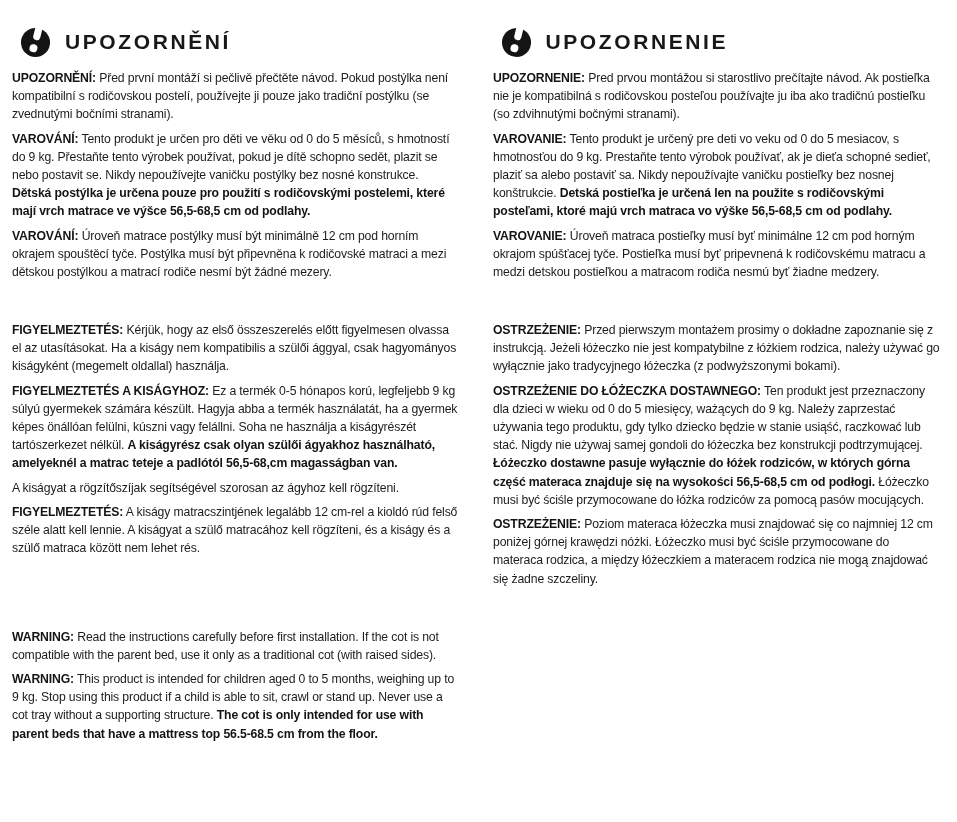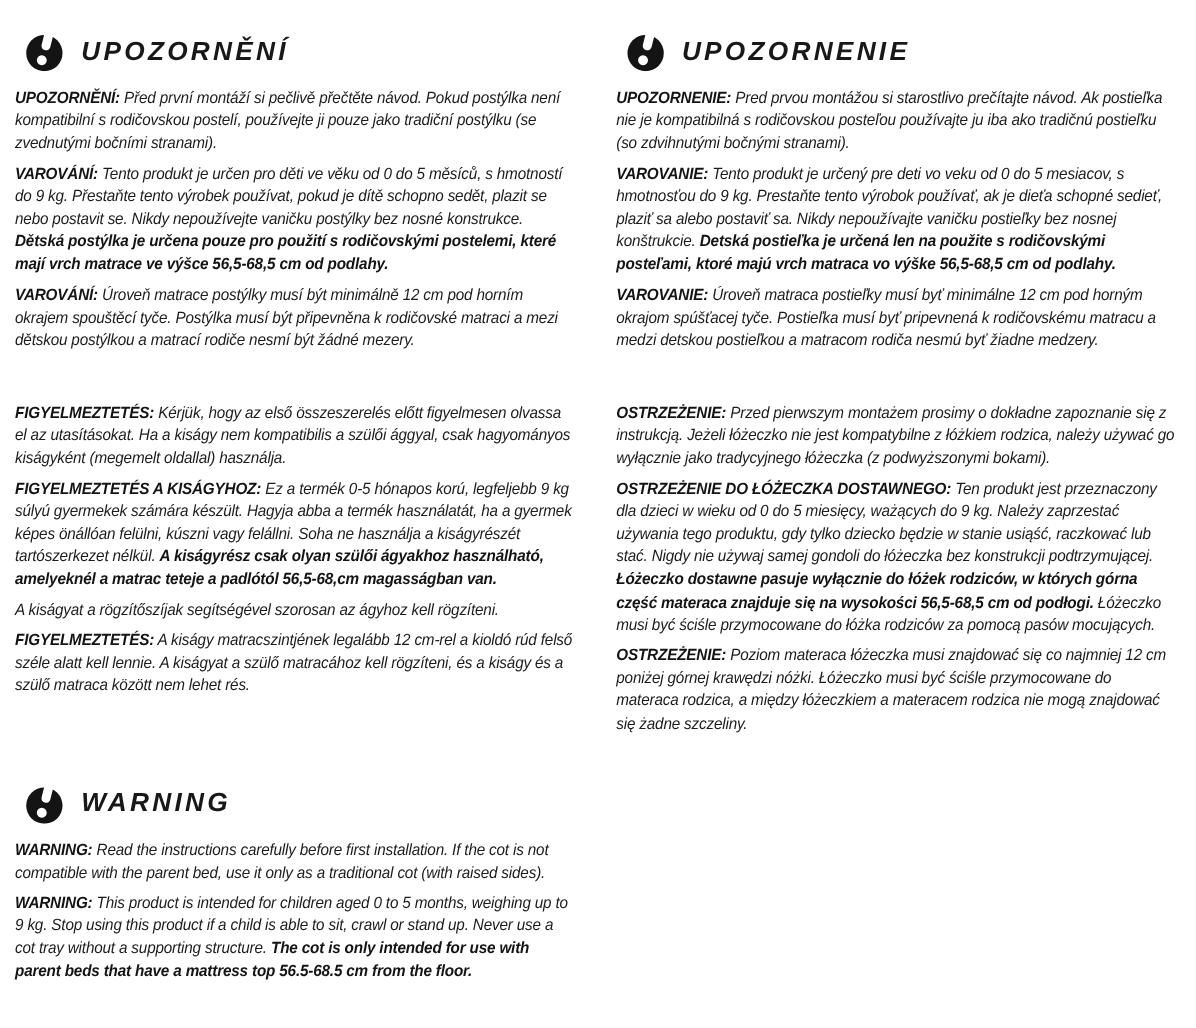--- a/index.html
+++ b/index.html
@@ -14,21 +14,21 @@
     width: 957px;
     min-height: 822px;
     padding: 26px 16px 20px 12px;
     display: grid;
     grid-template-columns: 1fr 1fr;
     column-gap: 32px;
     row-gap: 34px;
     align-content: start;
     grid-auto-rows: min-content;
   }
-  .section { min-width: 0; font-style: italic; }
+  .section { min-width: 0; }
   .section-header {
     display: flex;
     align-items: center;
     gap: 14px;
     margin: 0 0 12px 8px;
   }
   .section-header h2 {
     margin: 0;
     font-size: 21px;
     font-weight: 700;
@@ -103,30 +103,18 @@
       </div>
     </section>
     <section class="section" style="grid-area: 2 / 2;">
       <div class="section-body">
         <p><b>OSTRZEŻENIE:</b><span> Przed pierwszym montażem prosimy o dokładne zapoznanie się z instrukcją. Jeżeli łóżeczko nie jest kompatybilne z łóżkiem rodzica, należy używać go wyłącznie jako tradycyjnego łóżeczka (z podwyższonymi bokami).</span></p>
         <p><b>OSTRZEŻENIE DO ŁÓŻECZKA DOSTAWNEGO:</b><span> Ten produkt jest przeznaczony dla dzieci w wieku od 0 do 5 miesięcy, ważących do 9 kg. Należy zaprzestać używania tego produktu, gdy tylko dziecko będzie w stanie usiąść, raczkować lub stać. Nigdy nie używaj samej gondoli do łóżeczka bez konstrukcji podtrzymującej. </span><b>Łóżeczko dostawne pasuje wyłącznie do łóżek rodziców, w których górna część materaca znajduje się na wysokości 56,5-68,5 cm od podłogi.</b><span> Łóżeczko musi być ściśle przymocowane do łóżka rodziców za pomocą pasów mocujących.</span></p>
         <p><b>OSTRZEŻENIE:</b><span> Poziom materaca łóżeczka musi znajdować się co najmniej 12 cm poniżej górnej krawędzi nóżki. Łóżeczko musi być ściśle przymocowane do materaca rodzica, a między łóżeczkiem a materacem rodzica nie mogą znajdować się żadne szczeliny.</span></p>
       </div>
     </section>
     <section class="section" style="grid-area: 3 / 1;">
-      <div class="section-header">
-        <span class="alert-icon">
-          <svg viewBox="0 0 32 32" xmlns="http://www.w3.org/2000/svg">
-            <circle cx="16" cy="17" r="15" fill="#141414"></circle>
-            <g transform="rotate(14 16 16)">
-              <rect x="12.4" y="-5" width="7.4" height="19.5" rx="3.6" fill="#ffffff"></rect>
-              <circle cx="15.6" cy="23.2" r="4.1" fill="#ffffff"></circle>
-            </g>
-          </svg>
-        </span>
-        <h2>WARNING</h2>
-      </div>
       <div class="section-body">
         <p><b>WARNING:</b><span> Read the instructions carefully before first installation. If the cot is not compatible with the parent bed, use it only as a traditional cot (with raised sides).</span></p>
         <p><b>WARNING:</b><span> This product is intended for children aged 0 to 5 months, weighing up to 9 kg. Stop using this product if a child is able to sit, crawl or stand up. Never use a cot tray without a supporting structure. </span><b>The cot is only intended for use with parent beds that have a mattress top 56.5-68.5 cm from the floor.</b></p>
       </div>
     </section>
   </div>
 
 </body></html>

